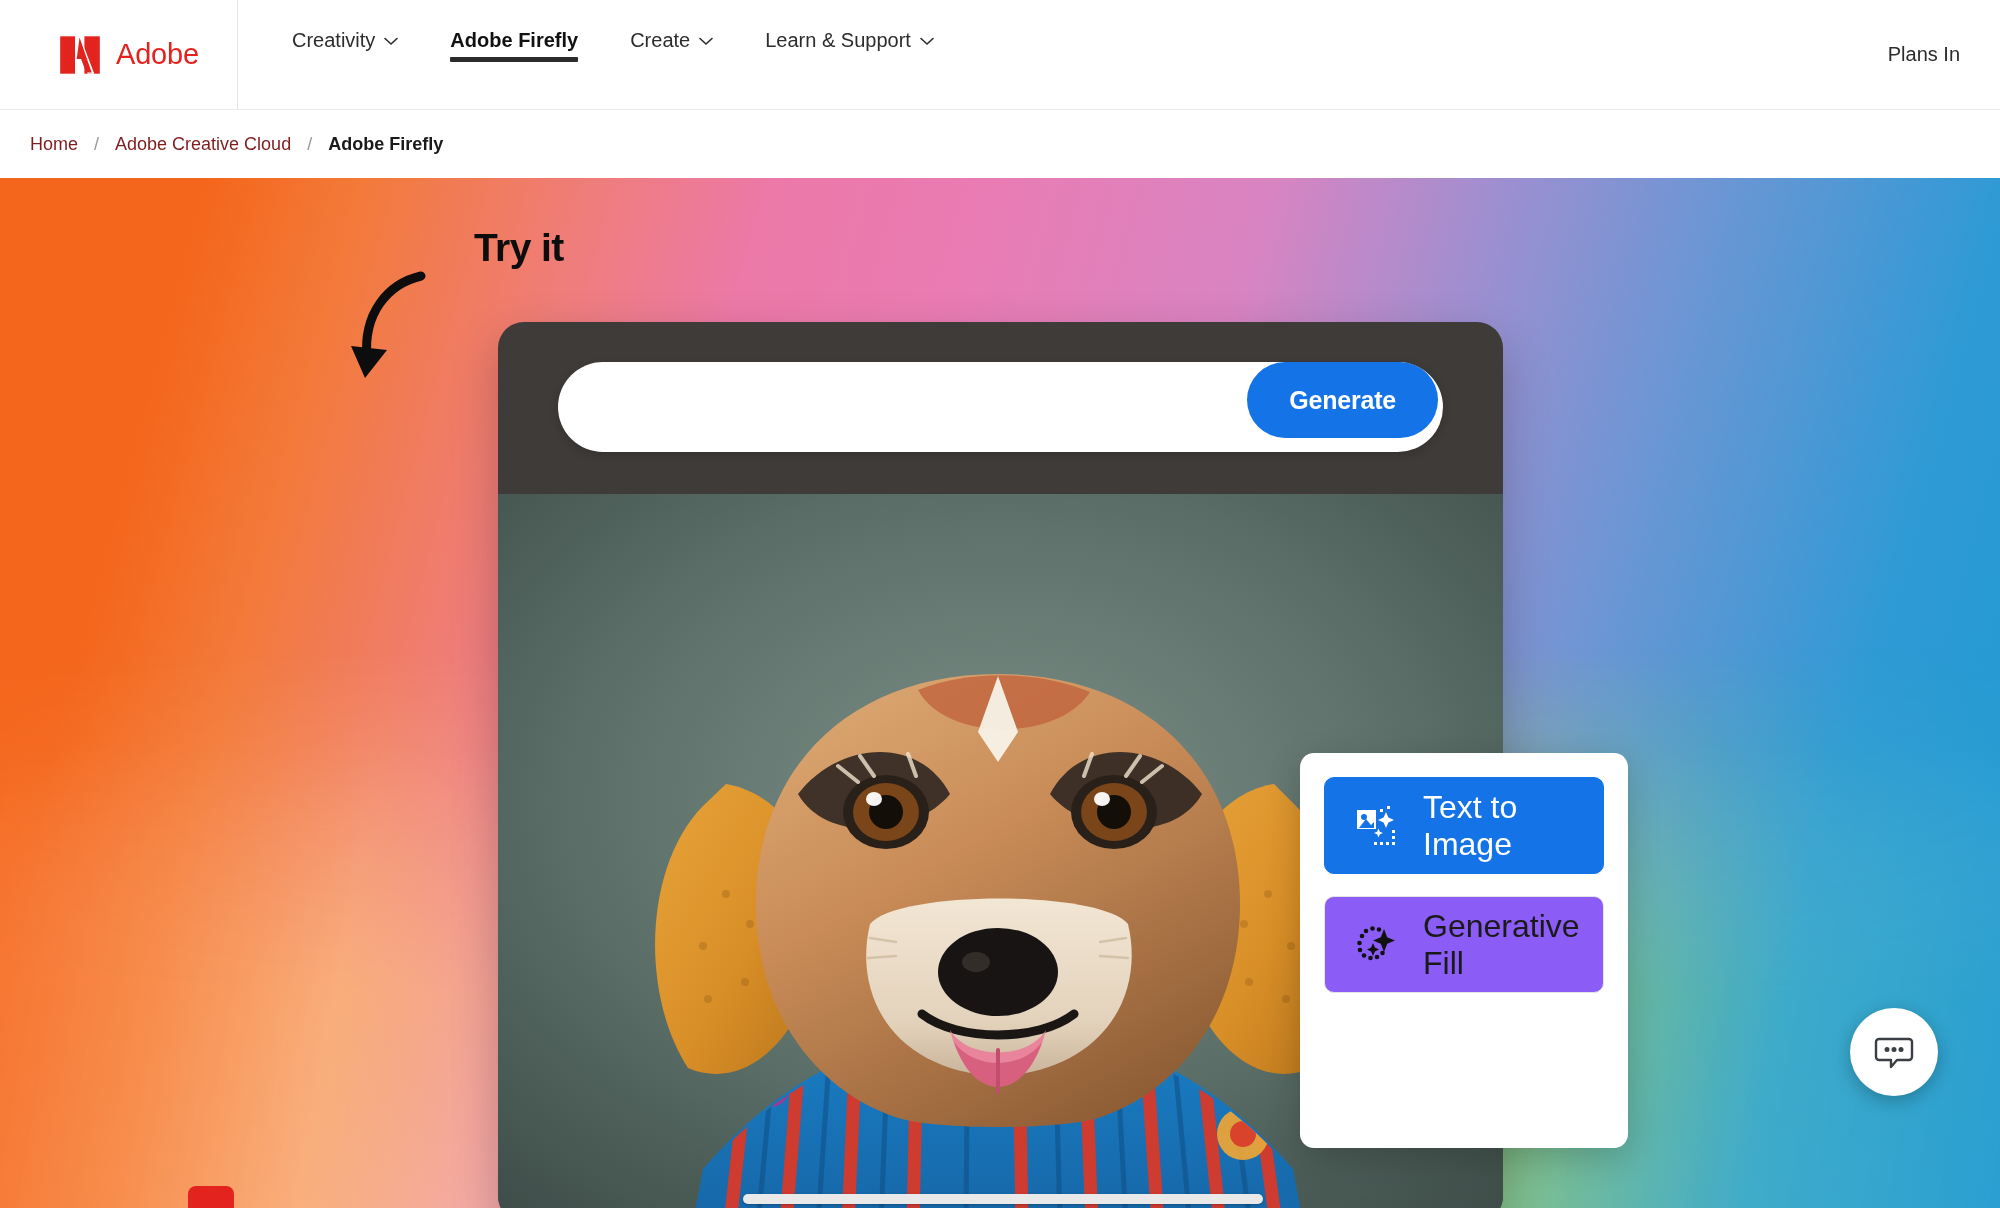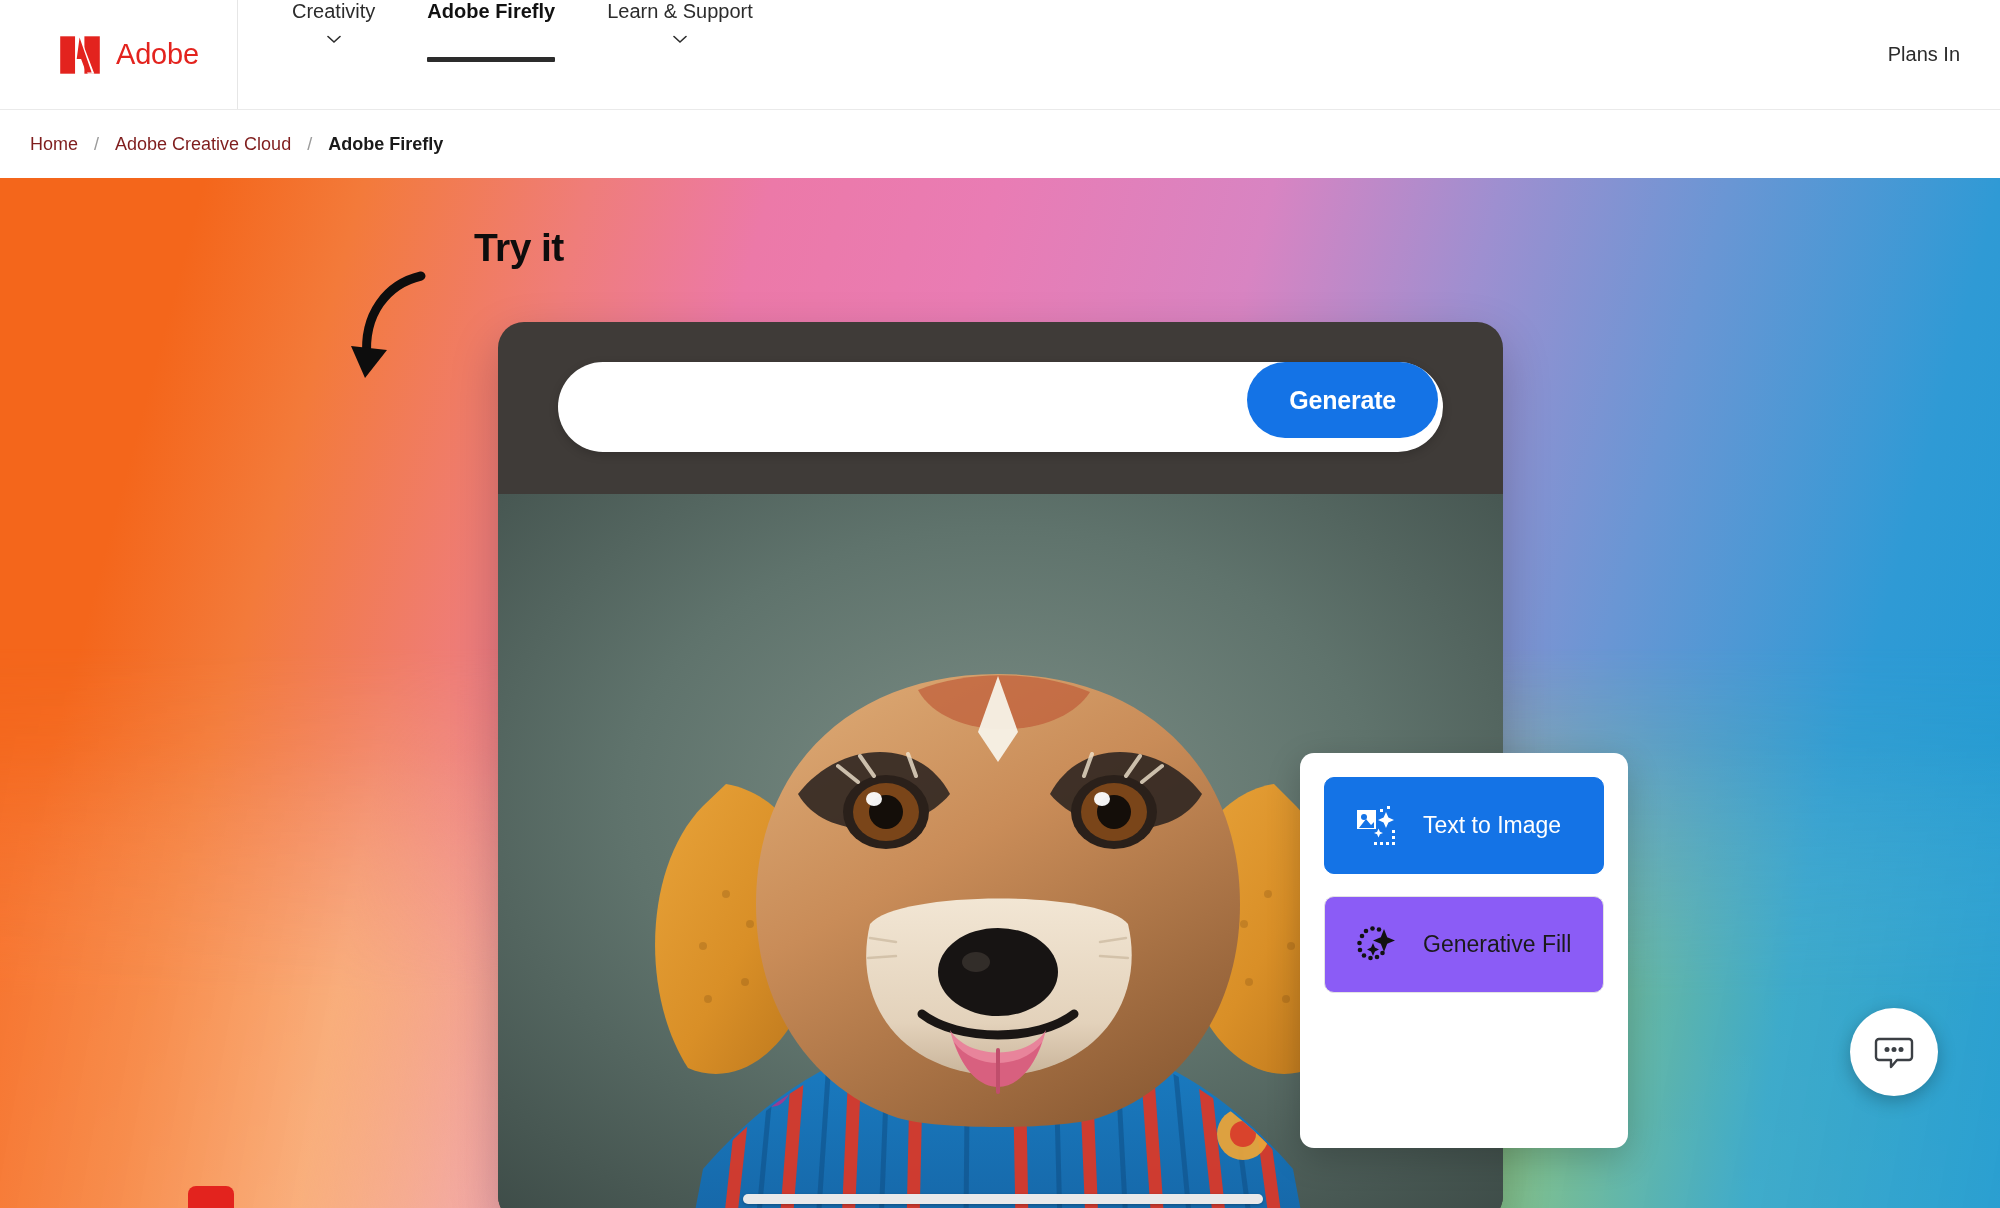--- a/index.html
+++ b/index.html
@@ -21,21 +21,20 @@
     padding-left:30px; border-right:1px solid #e6e6e6;margin-left:28px;
   }
   .brand-logo{ width:44px; height:40px; display:block; }
   .brand-name{ font-size:29px; color:#e3231e; font-weight:400; letter-spacing:-0.2px; }
 
   .nav-items{ display:flex; align-items:stretch; padding-left:28px; }
   .nav-item{
     position:relative; display:flex; align-items:center; gap:9px;
     padding:0 26px; font-size:20px; color:#2c2c2c; cursor:pointer;
     height:80px;
-    flex-direction:column;
   }
   .nav-item.active{ font-weight:700; color:#111; }
   .nav-item.active::after{
     content:""; position:absolute; left:26px; right:26px; bottom:18px;
     height:5px; background:#2c2c2c; border-radius:1px;
   }
   .chev{ width:14px; height:9px; display:block; margin-top:3px; }
 
   .nav-right{ margin-left:auto; display:flex; align-items:center; padding-right:40px; }
   .signin{ font-size:20px; color:#2c2c2c; cursor:pointer; }
@@ -136,21 +135,21 @@
     background:#fff; border-radius:14px; padding:24px 24px;
     box-shadow:0 10px 34px rgba(0,0,0,0.20);
     display:flex; flex-direction:column; gap:22px; z-index:25;
   }
   .feat{
     height:97px; border-radius:10px; display:flex; align-items:center;
     padding-left:28px; gap:26px; cursor:pointer; border:1px solid #e3e3e3;
     background:#8b5cf6;
   }
   .feat.selected{ background:#1473e6; border-color:#1473e6; }
-  .feat-label{ font-size:23px; color:#1a1a1a; }
+  .feat-label{ font-size:32px; color:#1a1a1a; }
   .feat.selected .feat-label{ color:#fff; font-weight:400; }
   .feat-icon{ width:44px; height:44px; flex:0 0 44px; }
 
   
   .chatfab{
     position:absolute; right:62px; bottom:112px; width:88px; height:88px;
     background:#fff; border-radius:50%; cursor:pointer;
     box-shadow:0 5px 18px rgba(0,0,0,0.25);
     display:flex; align-items:center; justify-content:center; z-index:30;
   }
@@ -182,20 +181,26 @@
       <span>Creativity</span>
       <svg class="chev" viewBox="0 0 14 9">
         <path d="M1 1.5 L7 7 L13 1.5" fill="none" stroke="#2c2c2c" stroke-width="1.6" stroke-linecap="round"></path>
       </svg>
     </div>
 
     <div class="nav-item active">
       <span>Adobe Firefly</span>
     </div>
 
+    <div class="nav-item">
+      <span>Create</span>
+      <svg class="chev" viewBox="0 0 14 9">
+        <path d="M1 1.5 L7 7 L13 1.5" fill="none" stroke="#2c2c2c" stroke-width="1.6" stroke-linecap="round"></path>
+      </svg>
+    </div>
 
 
     <div class="nav-item">
       <span>Learn &amp; Support</span>
       <svg class="chev" viewBox="0 0 14 9">
         <path d="M1 1.5 L7 7 L13 1.5" fill="none" stroke="#2c2c2c" stroke-width="1.6" stroke-linecap="round"></path>
       </svg>
     </div>
 
   </div>

